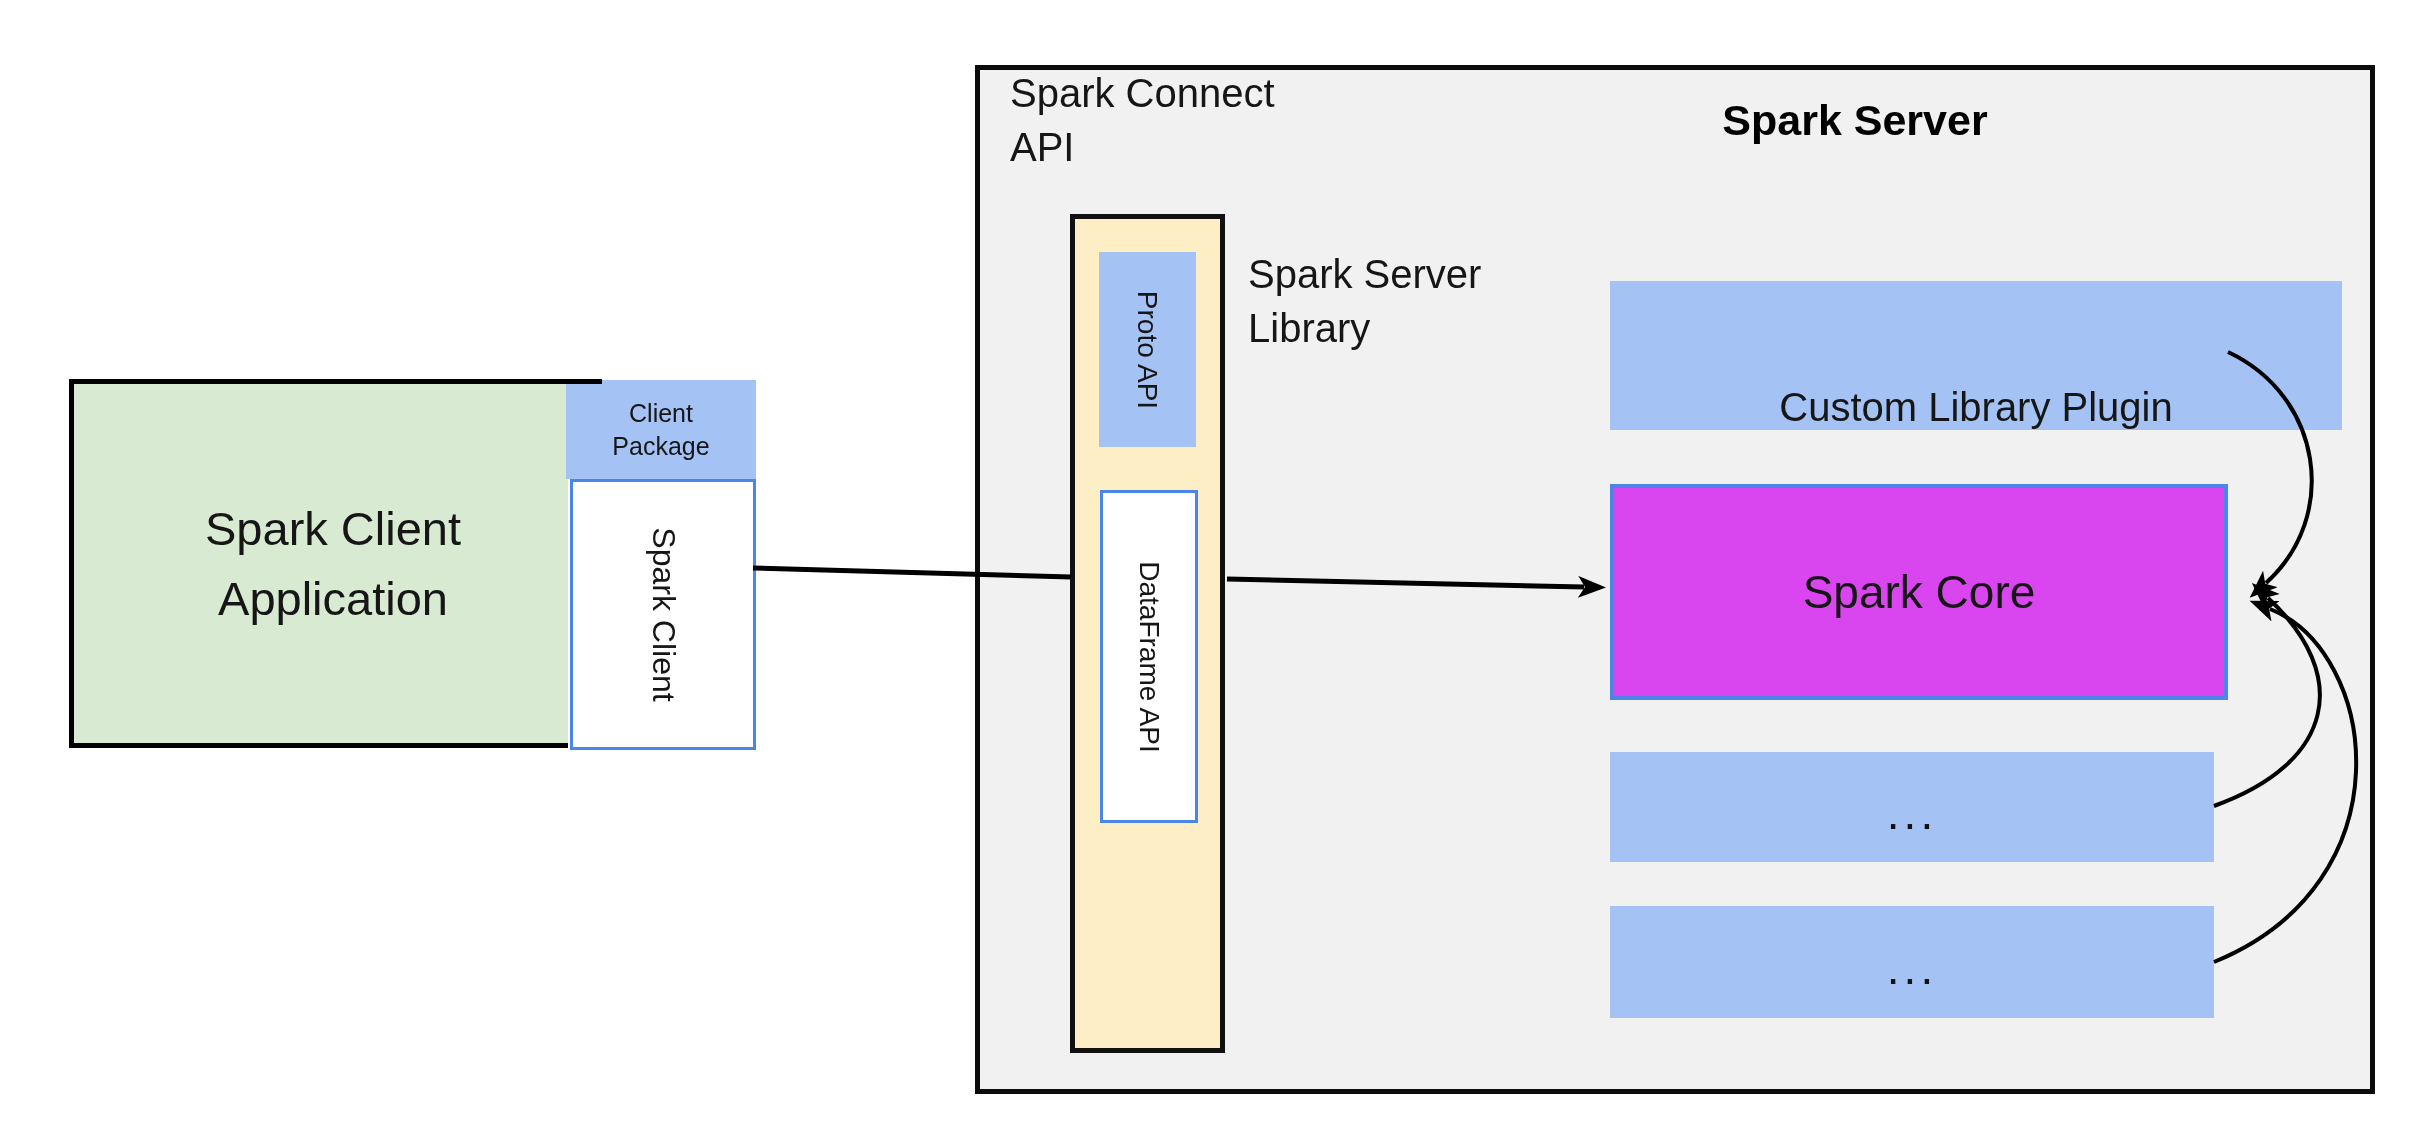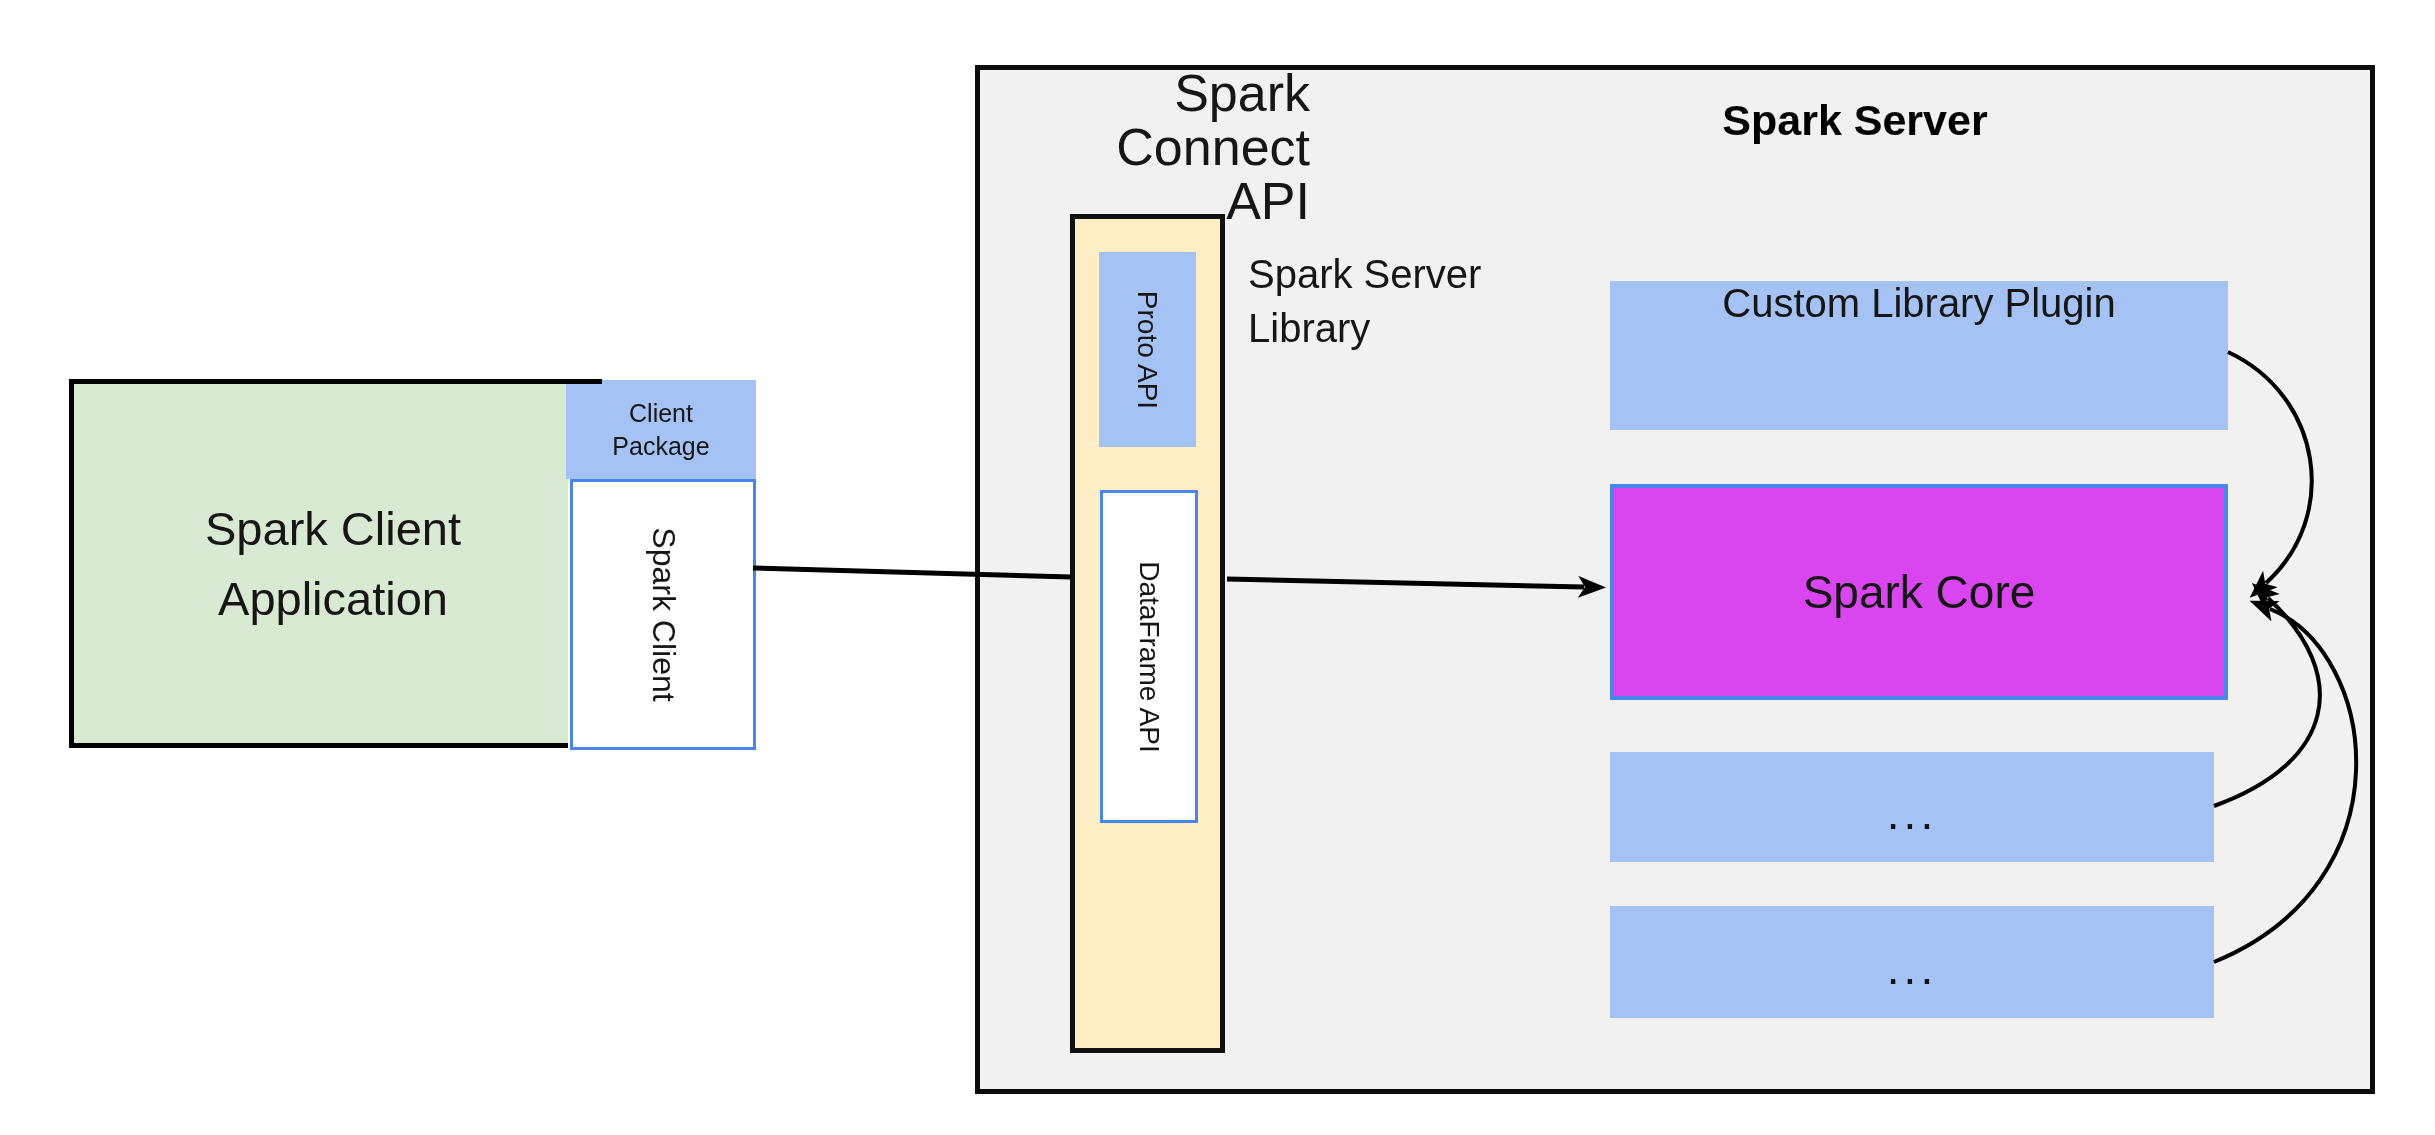--- a/index.html
+++ b/index.html
@@ -42,21 +42,21 @@
     left:570px;top:479px;width:186px;height:271px;
     background:#fff;border:3px solid #4a86e8;z-index:3;
     display:flex;align-items:center;justify-content:center;
   }
   .vlabel{transform:rotate(90deg);white-space:nowrap;color:#161616;}
   #spark-client-box .vlabel{font-size:32px;}
 
   
   #connect-api-title{
     left:1010px;top:66px;width:300px;
-    font-size:52px;line-height:54px;text-align:right;color:#161616;z-index:2;
+    font-size:40px;line-height:54px;text-align:left;color:#161616;z-index:2;
   }
   #connect-pipe{
     left:1070px;top:214px;width:155px;height:839px;
     background:#fdeec6;border:5px solid #111;z-index:2;
   }
   #proto-api-box{
     left:1099px;top:252px;width:97px;height:195px;
     background:#a4c2f4;z-index:3;
     display:flex;align-items:center;justify-content:center;
   }
@@ -71,23 +71,23 @@
     left:1248px;top:247px;width:340px;
     font-size:40px;line-height:54px;text-align:left;color:#161616;z-index:2;
   }
 
   
   #server-title{
     left:1655px;top:96px;width:400px;
     font-size:43px;font-weight:bold;text-align:center;color:#000;z-index:2;
   }
   #plugin-box{
-    left:1610px;top:281px;width:618px;height:149px;
+    left:1610px;top:281px;width:732px;height:149px;
     background:#a4c2f4;z-index:2;
-    display:flex;align-items:flex-start;justify-content:center;
+    display:flex;align-items:flex-end;justify-content:center;
   }
   #plugin-box .label{font-size:40px;color:#161616;}
   #core-box{
     left:1610px;top:484px;width:618px;height:216px;
     background:#d946ef;border:4px solid #4a86e8;z-index:2;
     display:flex;align-items:center;justify-content:center;
   }
   #core-box .label{font-size:46px;color:#161616;}
   .dots-box{
     left:1610px;width:604px;height:110px;

